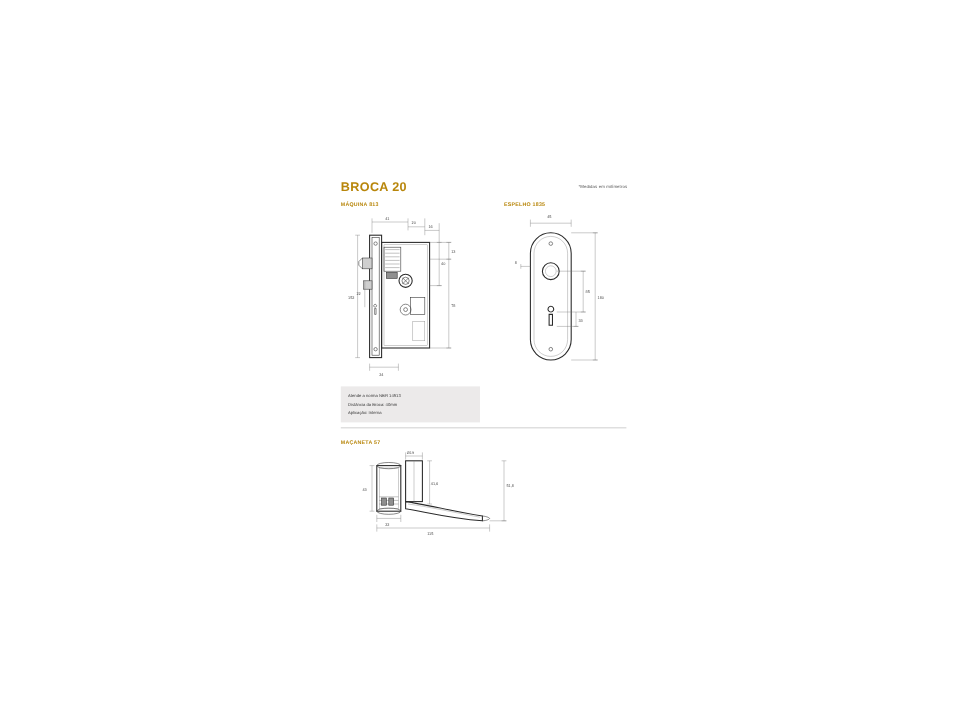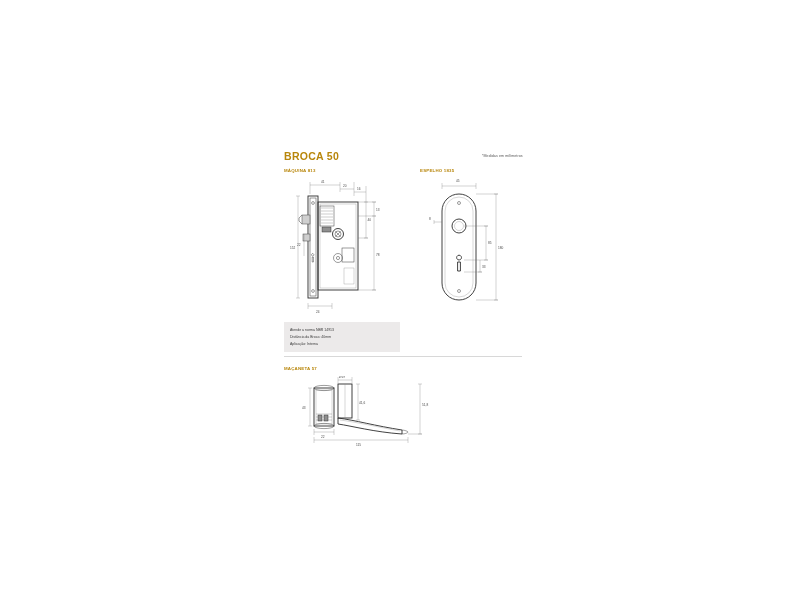--- a/index.html
+++ b/index.html
@@ -113,21 +113,21 @@
   .fillgray{ fill: #cfcfcf; stroke: #444; stroke-width: 0.5; }
   .filldark{ fill: #8f8f8f; stroke: #333; stroke-width: 0.5; }
 </style>
 </head>
 <body>
 
 <div id="sheet">
 
   <div class="content">
 
-    <div class="title">BROCA 50</div>
+    <div class="title">BROCA 20</div>
 
     <div class="note-top-right">*Medidas em milímetros</div>
 
     <div class="sect-label lbl-maquina">MÁQUINA 813</div>
     <div class="sect-label lbl-espelho">ESPELHO 1835</div>
     <div class="sect-label lbl-maçaneta">MAÇANETA 57</div>
 
     <div class="divider"></div>
 
     <svg class="draw" id="draw-maquina" width="120" height="150" viewBox="0 0 120 150">

